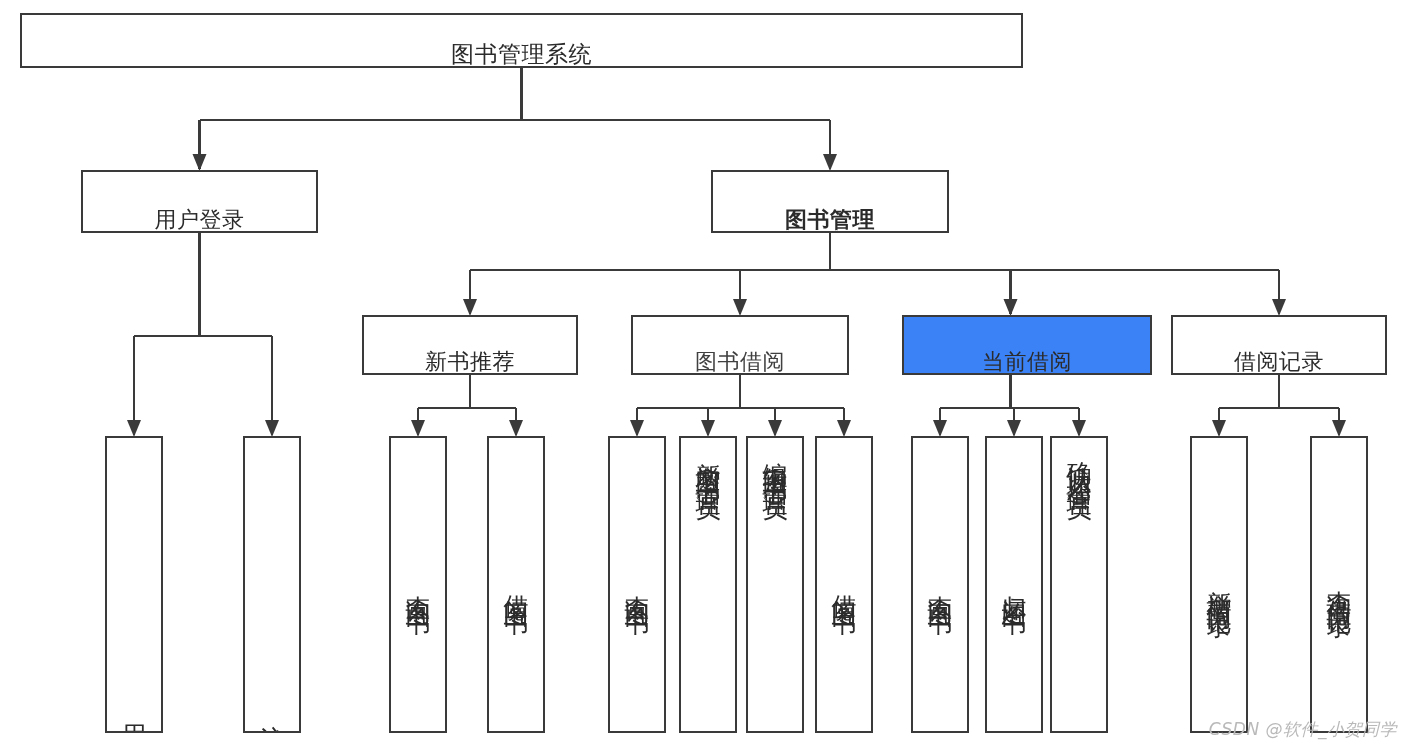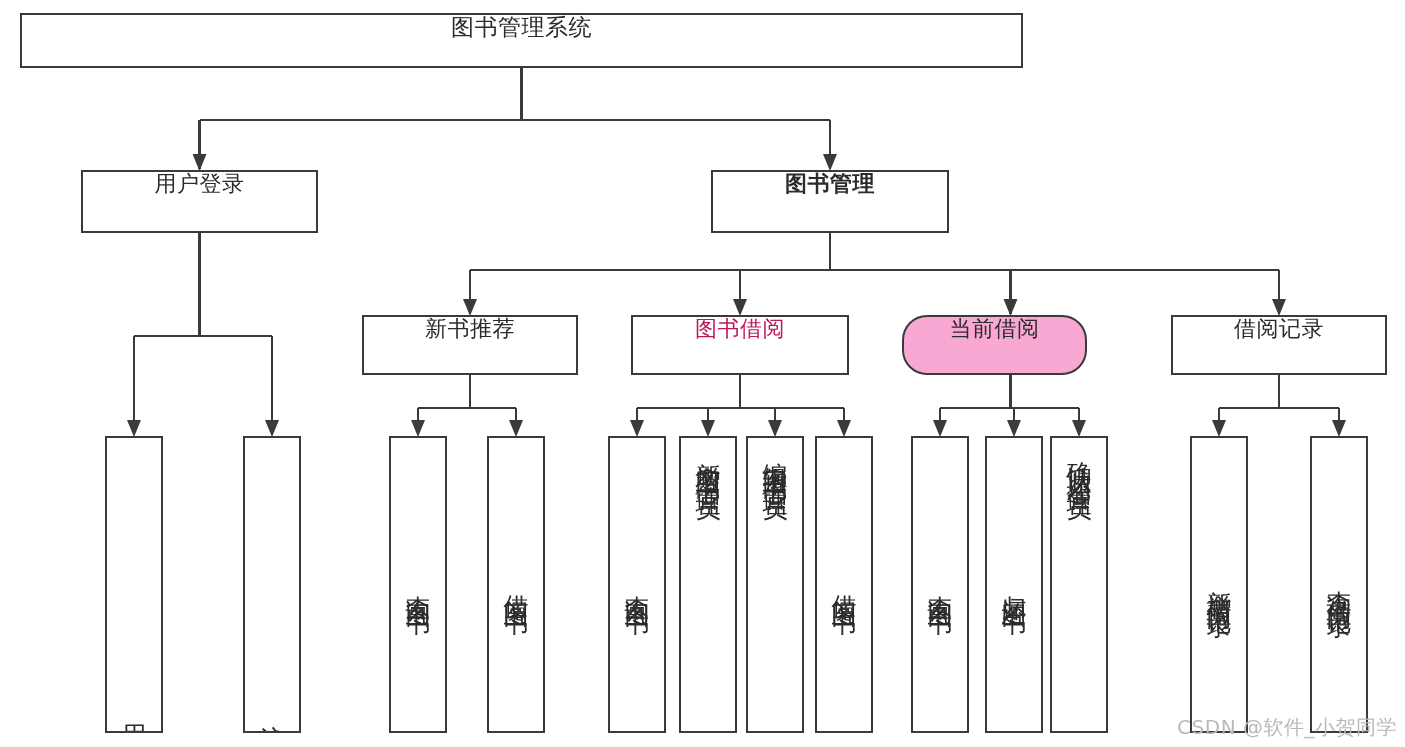--- a/index.html
+++ b/index.html
@@ -22,21 +22,21 @@
     width: 1405px;
     height: 747px;
     pointer-events: none;
   }
   .node {
     position: absolute;
     box-sizing: border-box;
     background: #ffffff;
     border: 2.5px solid #3a3a3a;
     display: flex;
-    align-items: flex-start;
+    align-items: flex-end;
     justify-content: center;
     overflow: hidden;
   }
   .node-label {
     color: #2b2b2b;
     line-height: 1.05;
     text-align: center;
     white-space: nowrap;
   }
   .node.horiz .node-label {
@@ -62,24 +62,25 @@
     padding-bottom: 6px;
   }
   .node.vert.anchor-top {
     align-items: flex-start;
     padding-top: 4px;
   }
   #watermark {
     position: absolute;
     right: 8px;
     bottom: 6px;
-    font-size: 20px;
+    font-size: 17px;
     color: #b9b9b9;
     letter-spacing: 0.5px;
     white-space: nowrap;
+    font-style: italic;
   }
 </style>
 </head>
 <body>
 
 <div id="canvas">
   <svg id="edges" viewBox="0 0 1405 747">
       <line x1="521.5" y1="68" x2="521.5" y2="120" stroke="#3a3a3a" stroke-width="2.5" shape-rendering="crispEdges"></line>
       <line x1="199.5" y1="120" x2="830" y2="120" stroke="#3a3a3a" stroke-width="2.5" shape-rendering="crispEdges"></line>
       <line x1="199.5" y1="120" x2="199.5" y2="169" stroke="#3a3a3a" stroke-width="2.5" shape-rendering="crispEdges"></line>
@@ -140,23 +141,23 @@
       <div class="node horiz" style="left: 81px; top: 170px; width: 237px; height: 63px; border-color: rgb(58, 58, 58); background: rgb(255, 255, 255);">
         <span class="node-label" style="color: rgb(43, 43, 43);">用户登录</span>
       </div>
       <div class="node horiz" style="left: 711px; top: 170px; width: 238px; height: 63px; border-color: rgb(58, 58, 58); background: rgb(255, 255, 255);">
         <span class="node-label" style="color: rgb(43, 43, 43); font-weight: bold;">图书管理</span>
       </div>
       <div class="node horiz" style="left: 362px; top: 315px; width: 216px; height: 60px; border-color: rgb(58, 58, 58); background: rgb(255, 255, 255);">
         <span class="node-label" style="color: rgb(43, 43, 43); font-family: Liberation Serif, serif;">新书推荐</span>
       </div>
       <div class="node horiz" style="left: 631px; top: 315px; width: 218px; height: 60px; border-color: rgb(58, 58, 58); background: rgb(255, 255, 255);">
-        <span class="node-label" style="color: #be185d;">图书借阅</span>
-      </div>
-      <div class="node horiz" style="left: 902px; top: 315px; width: 185px; height: 60px; border-color: rgb(58, 58, 58); background: #f9a8d4; border-radius: 25px;">
+        <span class="node-label" style="color: #404040;">图书借阅</span>
+      </div>
+      <div class="node horiz" style="left: 902px; top: 315px; width: 250px; height: 60px; border-color: rgb(58, 58, 58); background: #3b82f6;">
         <span class="node-label" style="color: rgb(43, 43, 43);">当前借阅</span>
       </div>
       <div class="node horiz" style="left: 1171px; top: 315px; width: 216px; height: 60px; border-color: rgb(58, 58, 58); background: rgb(255, 255, 255);">
         <span class="node-label" style="color: rgb(43, 43, 43);">借阅记录</span>
       </div>
       <div class="node vert anchor-bottom" style="left: 105px; top: 436px; width: 58px; height: 297px; border-color: rgb(58, 58, 58); background: rgb(255, 255, 255);">
         <span class="node-label" style="color: rgb(43, 43, 43);">用户登录</span>
       </div>
       <div class="node vert anchor-bottom" style="left: 243px; top: 436px; width: 58px; height: 297px; border-color: rgb(58, 58, 58); background: rgb(255, 255, 255);">
         <span class="node-label" style="color: rgb(43, 43, 43);">注销登录</span>

